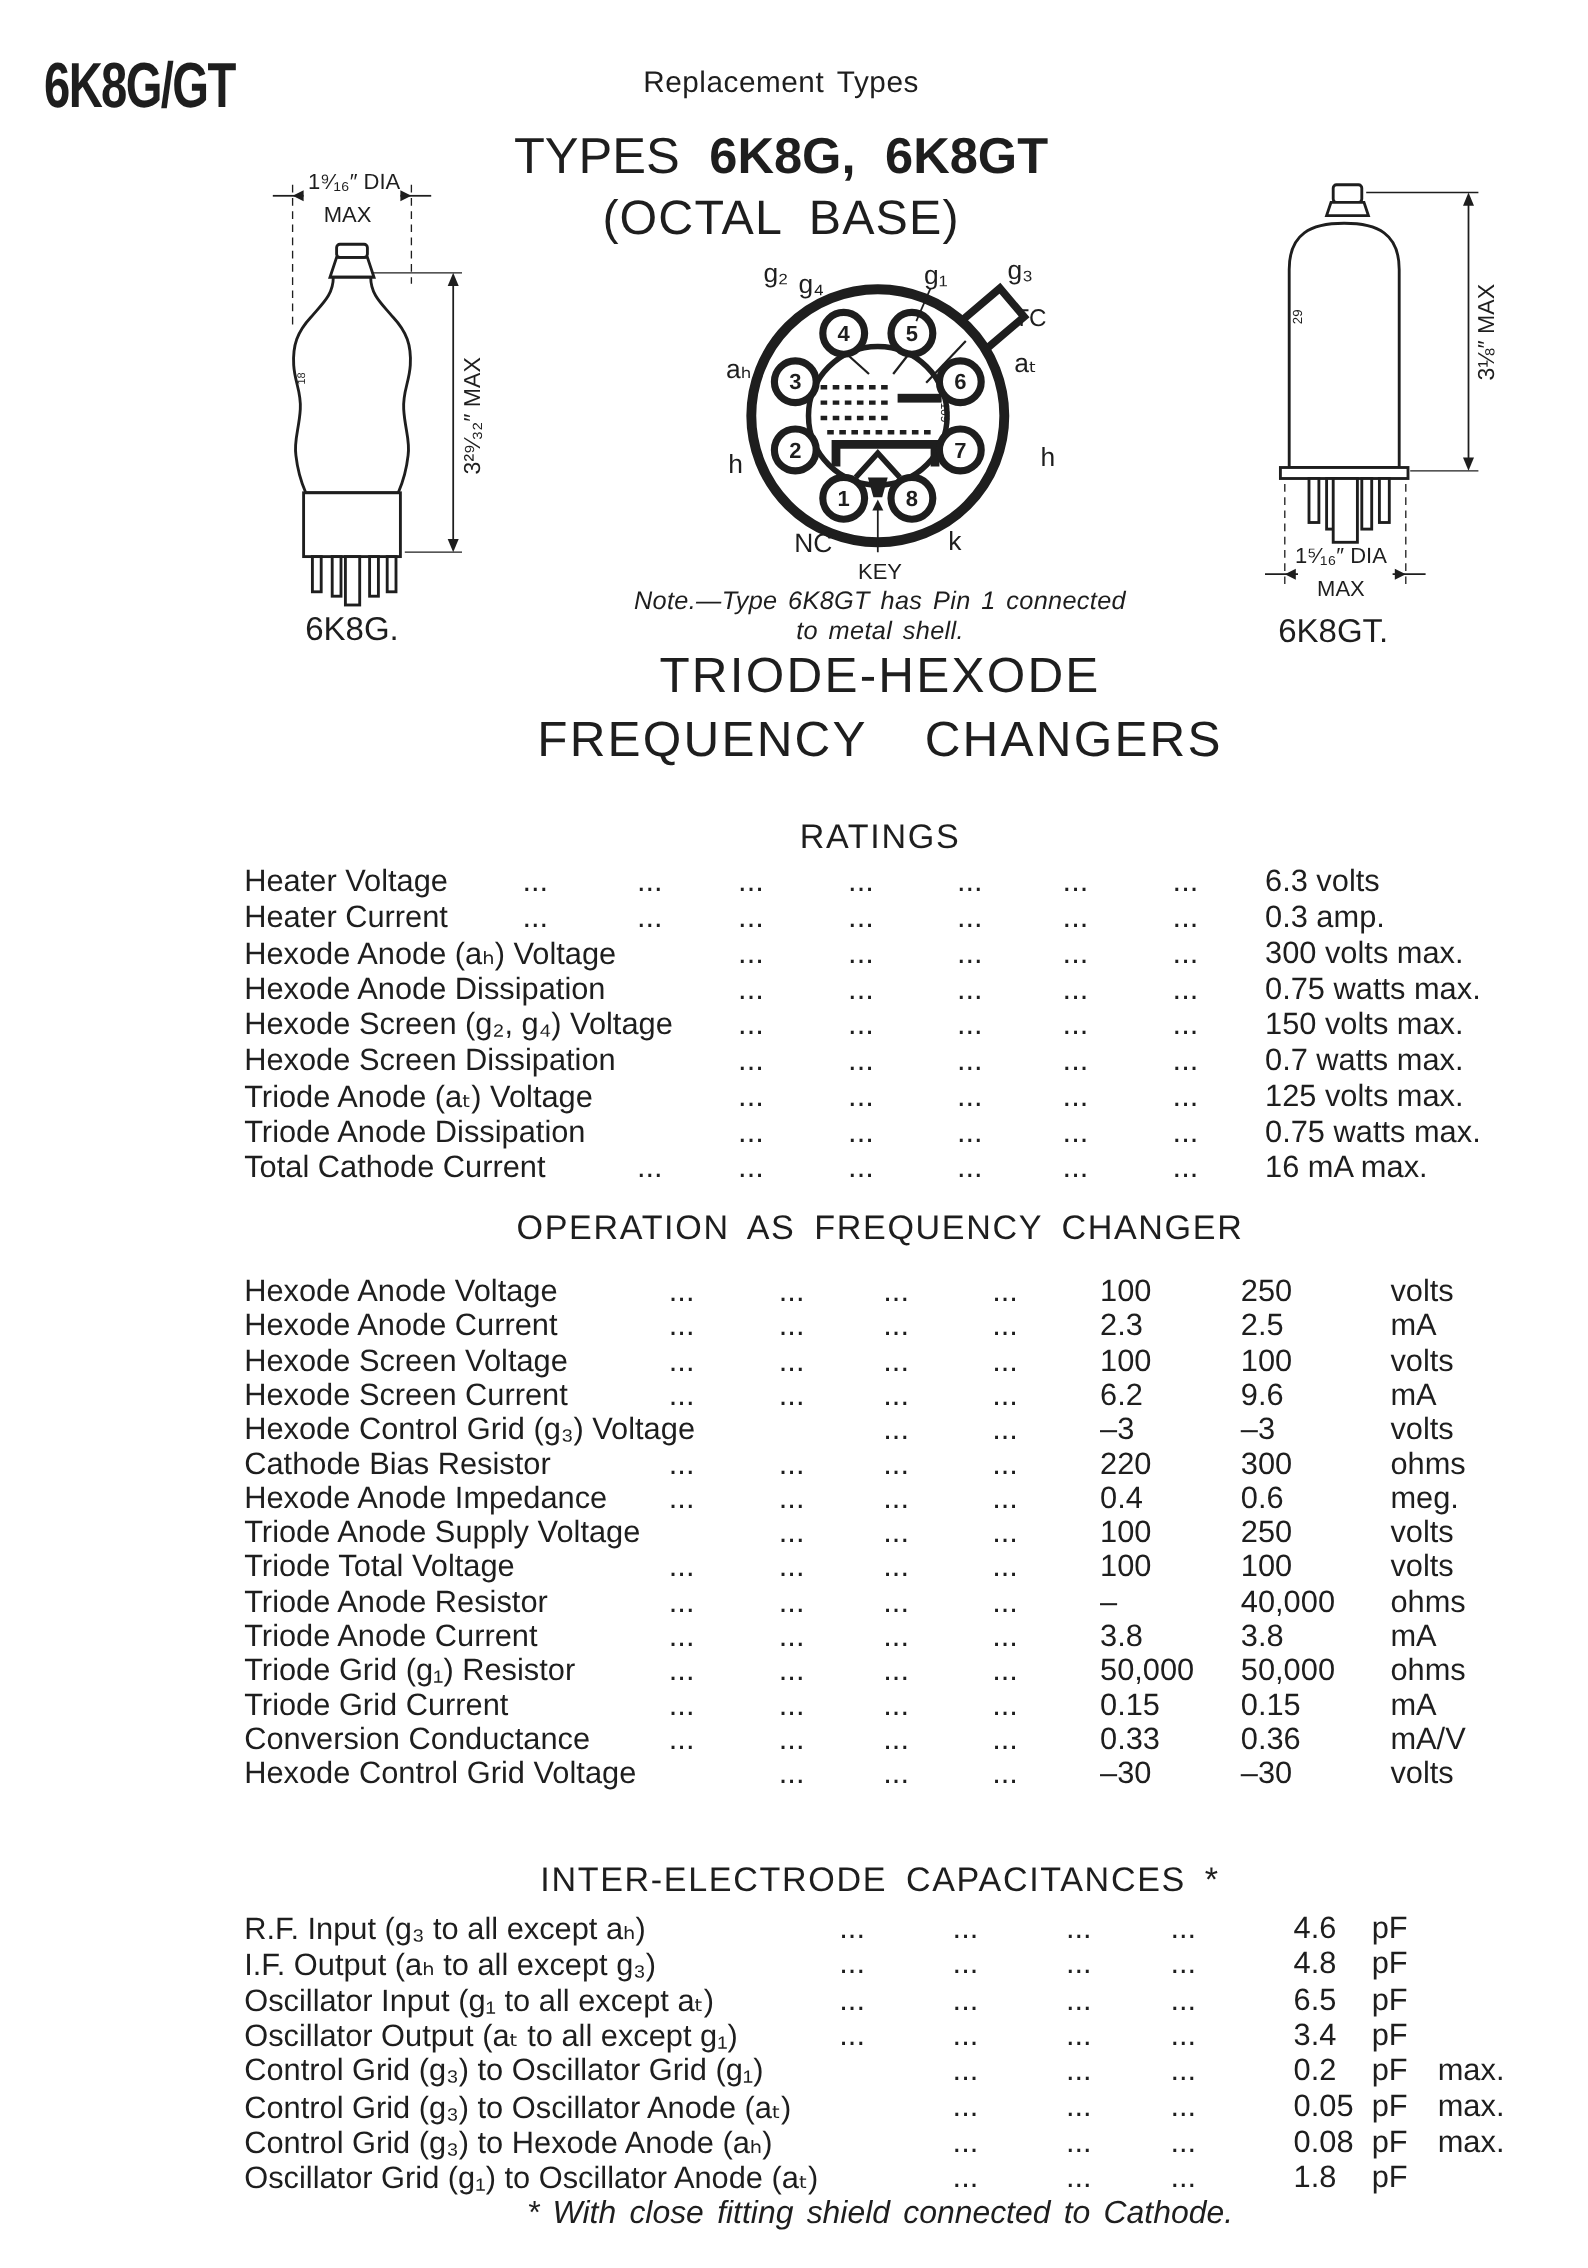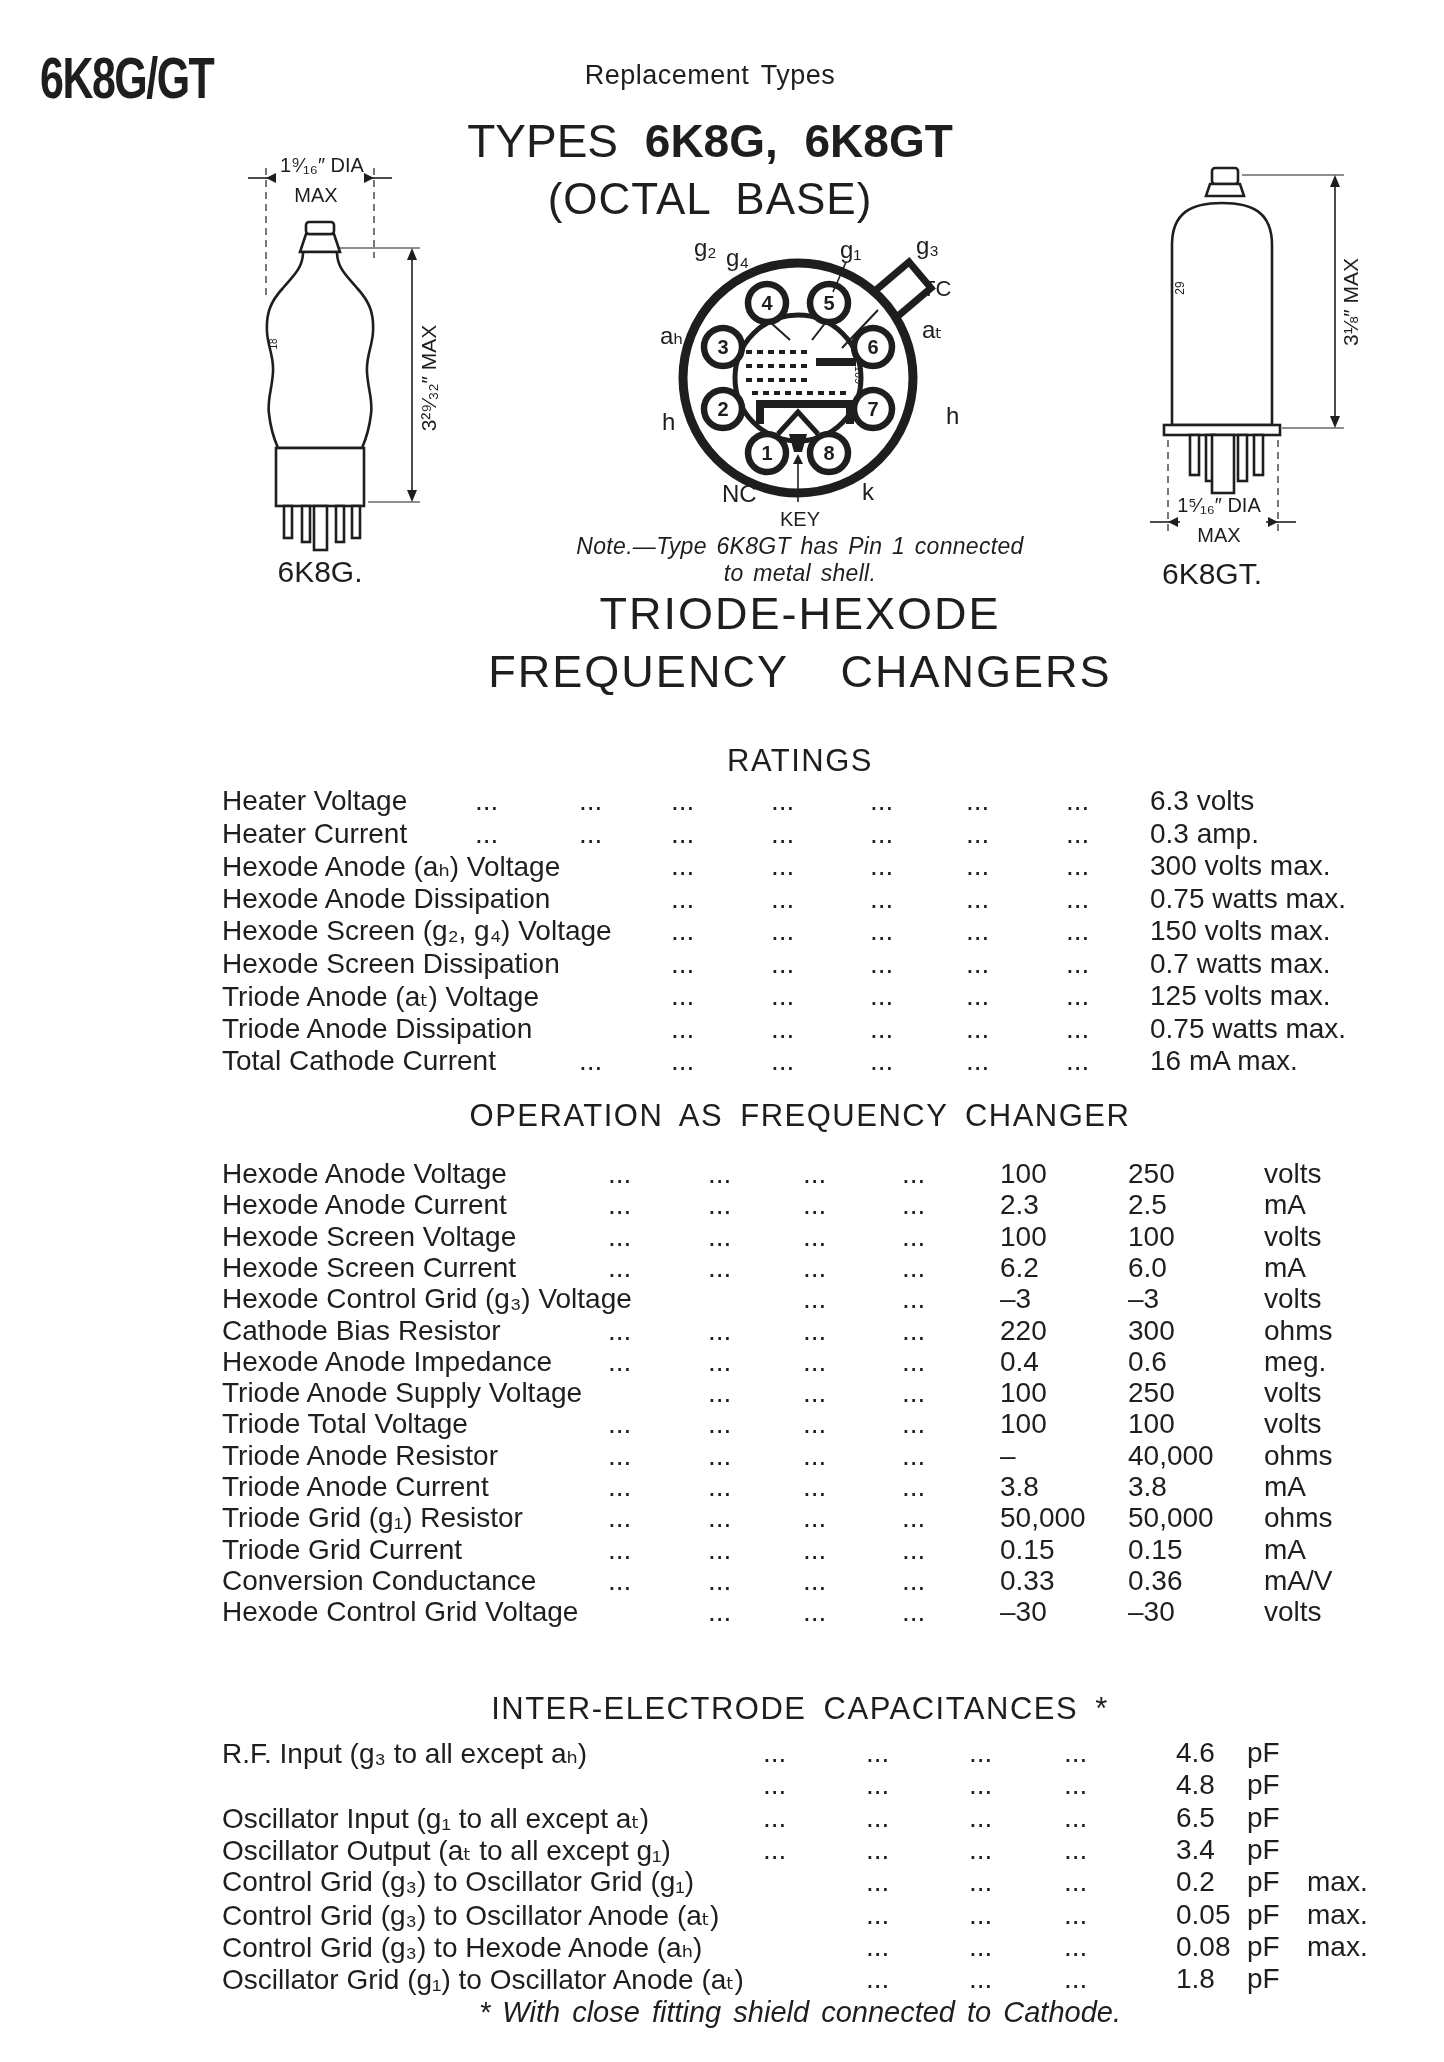--- a/index.html
+++ b/index.html
@@ -306,21 +306,21 @@
         <span style="left: 1128px;">100</span>
         <span style="left: 1264px;">volts</span>
       </div>
       <div class="trow" style="top: 1251.9px;">
         <span style="left: 222px;">Hexode Screen Current</span>
         <span style="left: 608px;">...</span>
         <span style="left: 708px;">...</span>
         <span style="left: 803px;">...</span>
         <span style="left: 902px;">...</span>
         <span style="left: 1000px;">6.2</span>
-        <span style="left: 1128px;">6.0</span>
+        <span style="left: 1128px;">9.6</span>
         <span style="left: 1264px;">mA</span>
       </div>
       <div class="trow" style="top: 1283.2px;">
         <span style="left: 222px;">Hexode Control Grid (g₃) Voltage</span>
         <span style="left: 803px;">...</span>
         <span style="left: 902px;">...</span>
         <span style="left: 1000px;">–3</span>
         <span style="left: 1128px;">–3</span>
         <span style="left: 1264px;">volts</span>
       </div>
@@ -425,20 +425,21 @@
       <div class="trow" style="top: 1737px;">
         <span style="left: 222px;">R.F. Input (g₃ to all except aₕ)</span>
         <span style="left: 763px;">...</span>
         <span style="left: 866px;">...</span>
         <span style="left: 969px;">...</span>
         <span style="left: 1064px;">...</span>
         <span style="left: 1176px;">4.6</span>
         <span style="left: 1247px;">pF</span>
       </div>
       <div class="trow" style="top: 1769.3px;">
+        <span style="left: 222px;">I.F. Output (aₕ to all except g₃)</span>
         <span style="left: 763px;">...</span>
         <span style="left: 866px;">...</span>
         <span style="left: 969px;">...</span>
         <span style="left: 1064px;">...</span>
         <span style="left: 1176px;">4.8</span>
         <span style="left: 1247px;">pF</span>
       </div>
       <div class="trow" style="top: 1801.6px;">
         <span style="left: 222px;">Oscillator Input (g₁ to all except aₜ)</span>
         <span style="left: 763px;">...</span>

